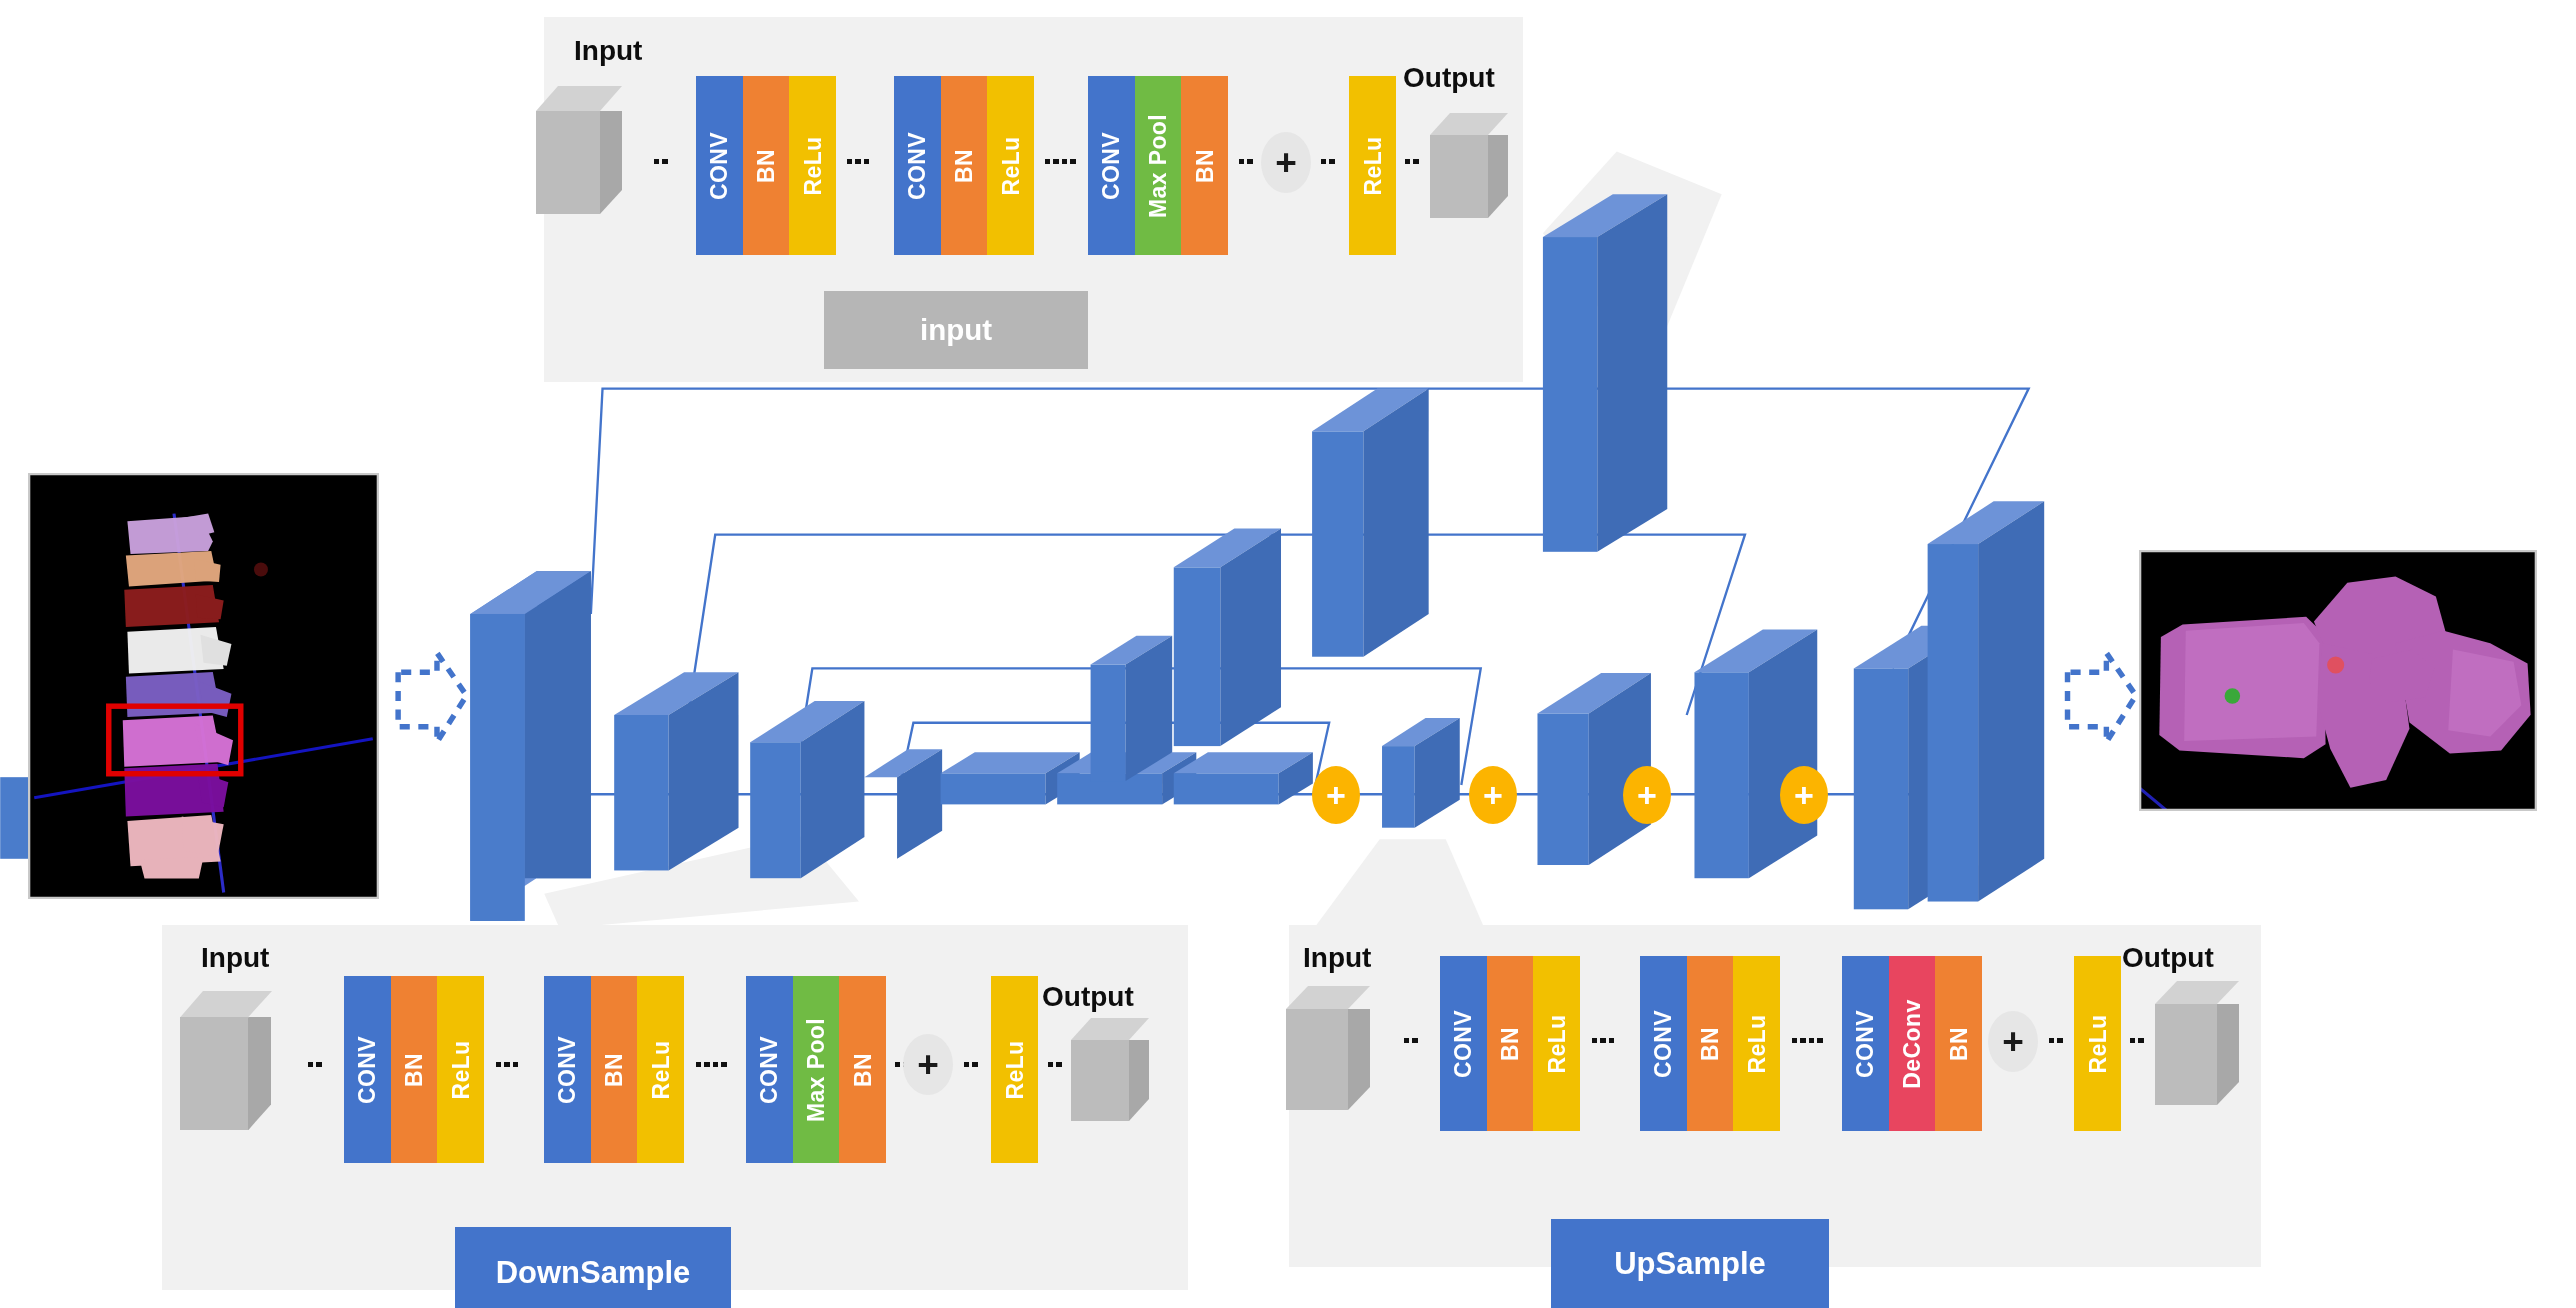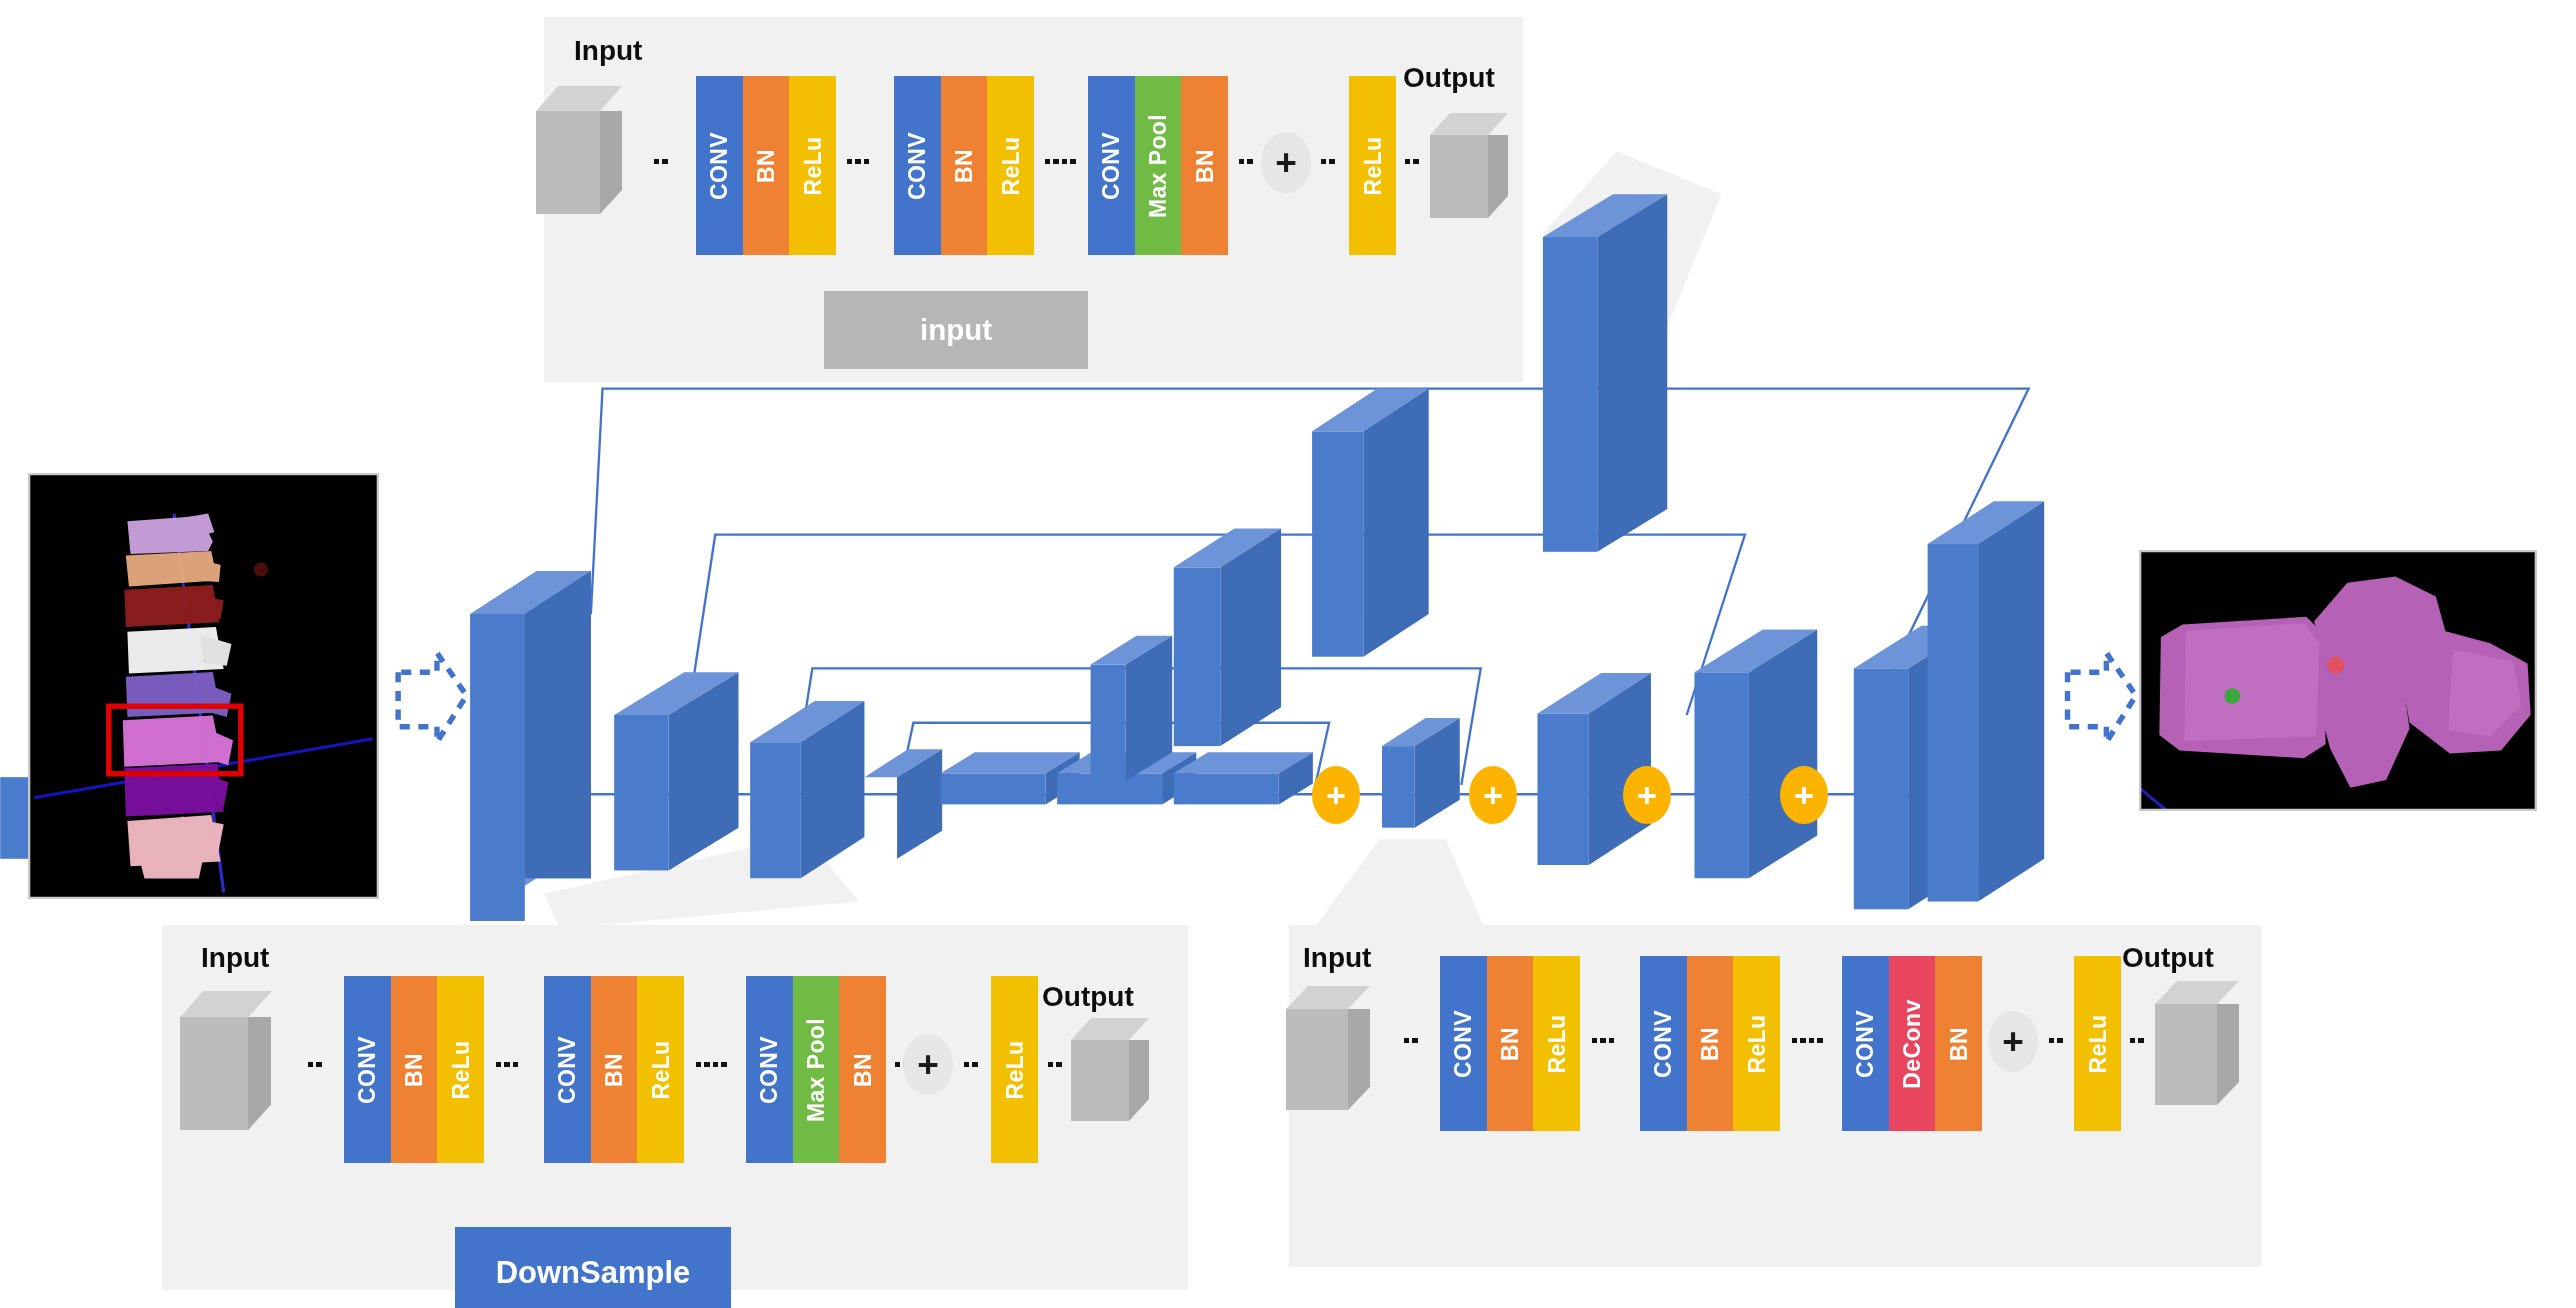--- a/index.html
+++ b/index.html
@@ -525,15 +525,16 @@
     </div>
 
   <div class="cube" style="left:2155px;top:981px;width:107px;height:124px;">
     <div class="top" style="width:84px;height:23px;
          clip-path:polygon(22px 0,84px 0,62px 23px,0 23px);"></div>
     <div class="front" style="top:23px;width:62px;height:101px;"></div>
     <div class="side" style="left:62px;top:23px;width:22px;height:101px;
          clip-path:polygon(0 0,22px -23px,22px 78px,0 101px);"></div>
   </div>
 
+  <div class="skipbox blue" style="left:1551px;top:1183px;width:278px;height:89px;font-size:31px;">UpSample</div>
 
 </div>
 
 
 </body></html>

